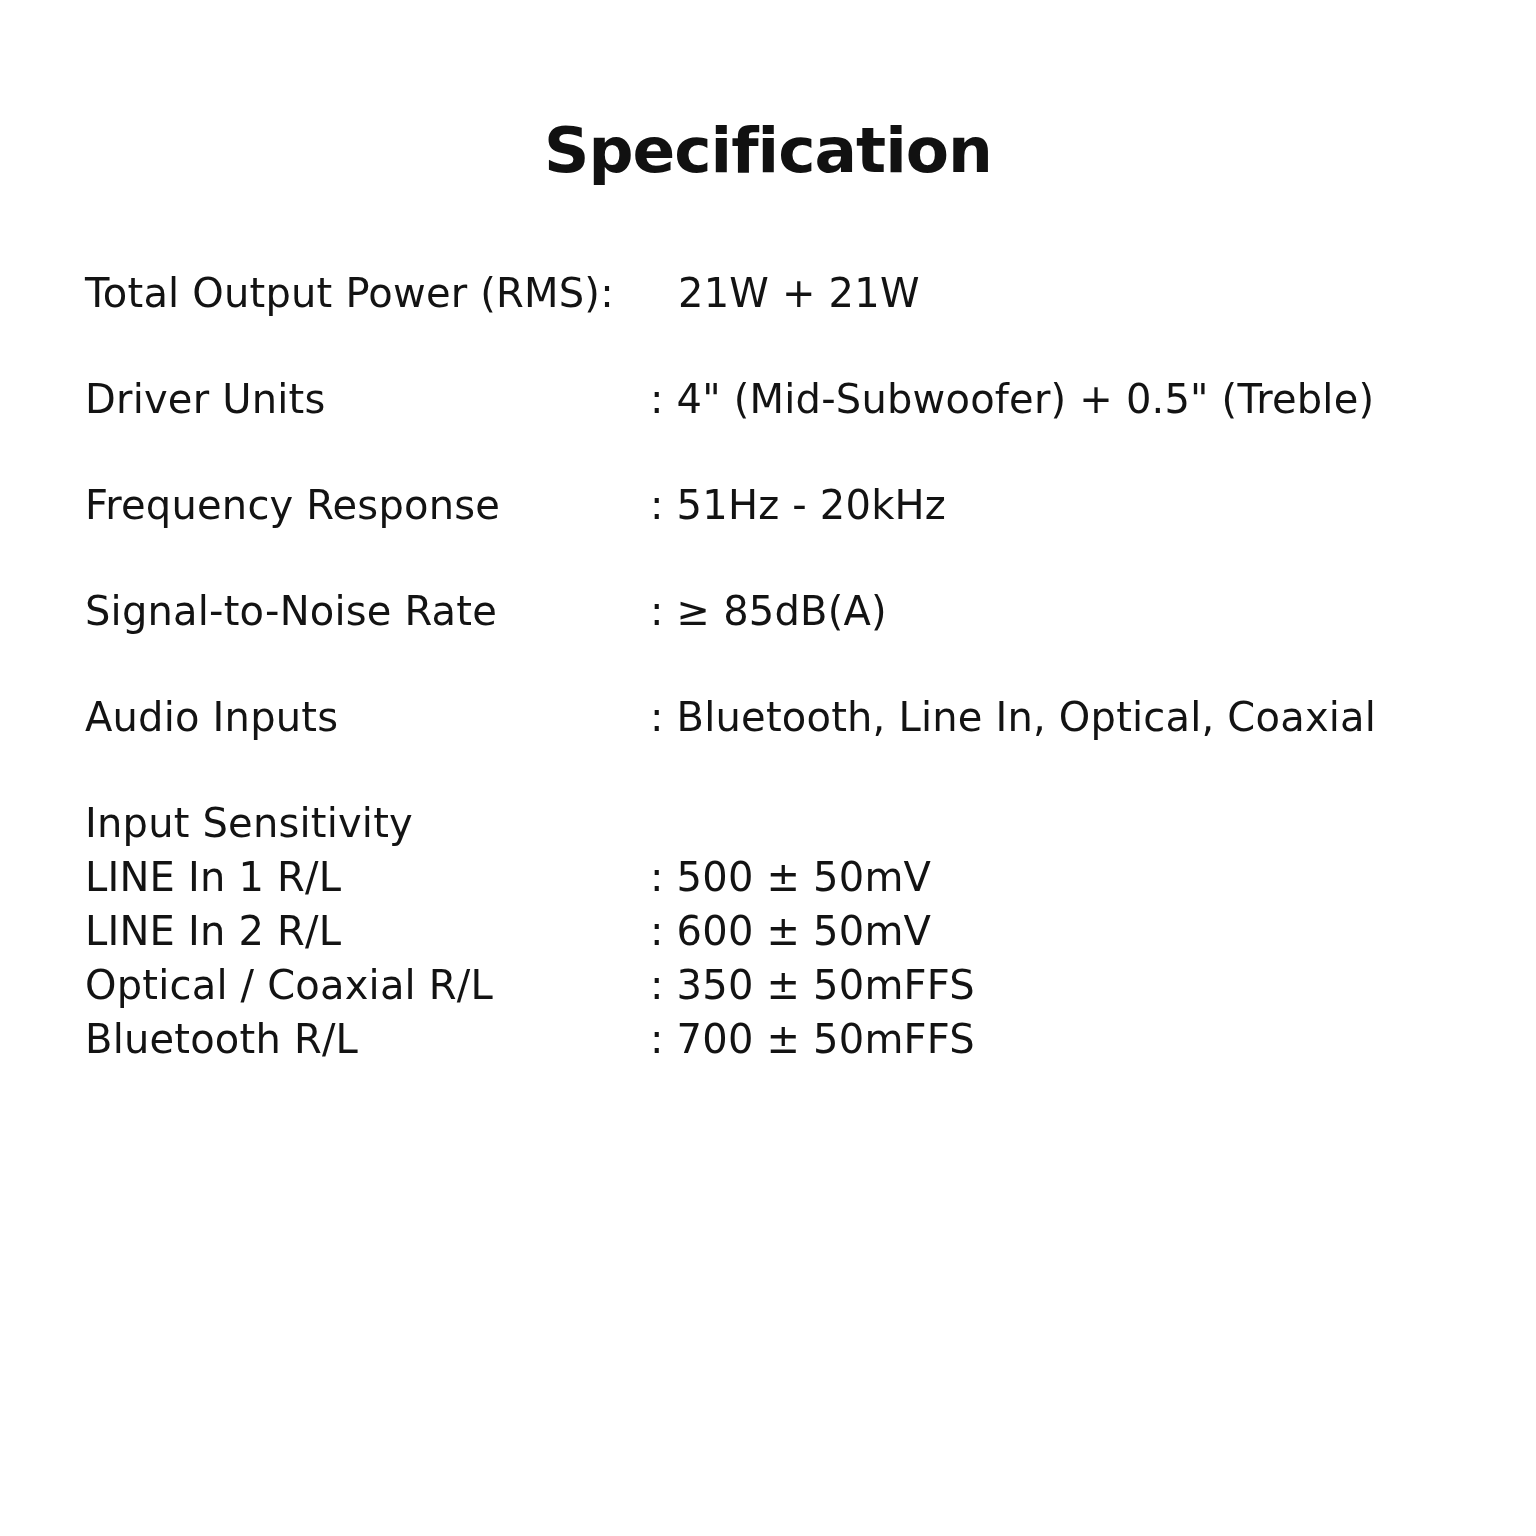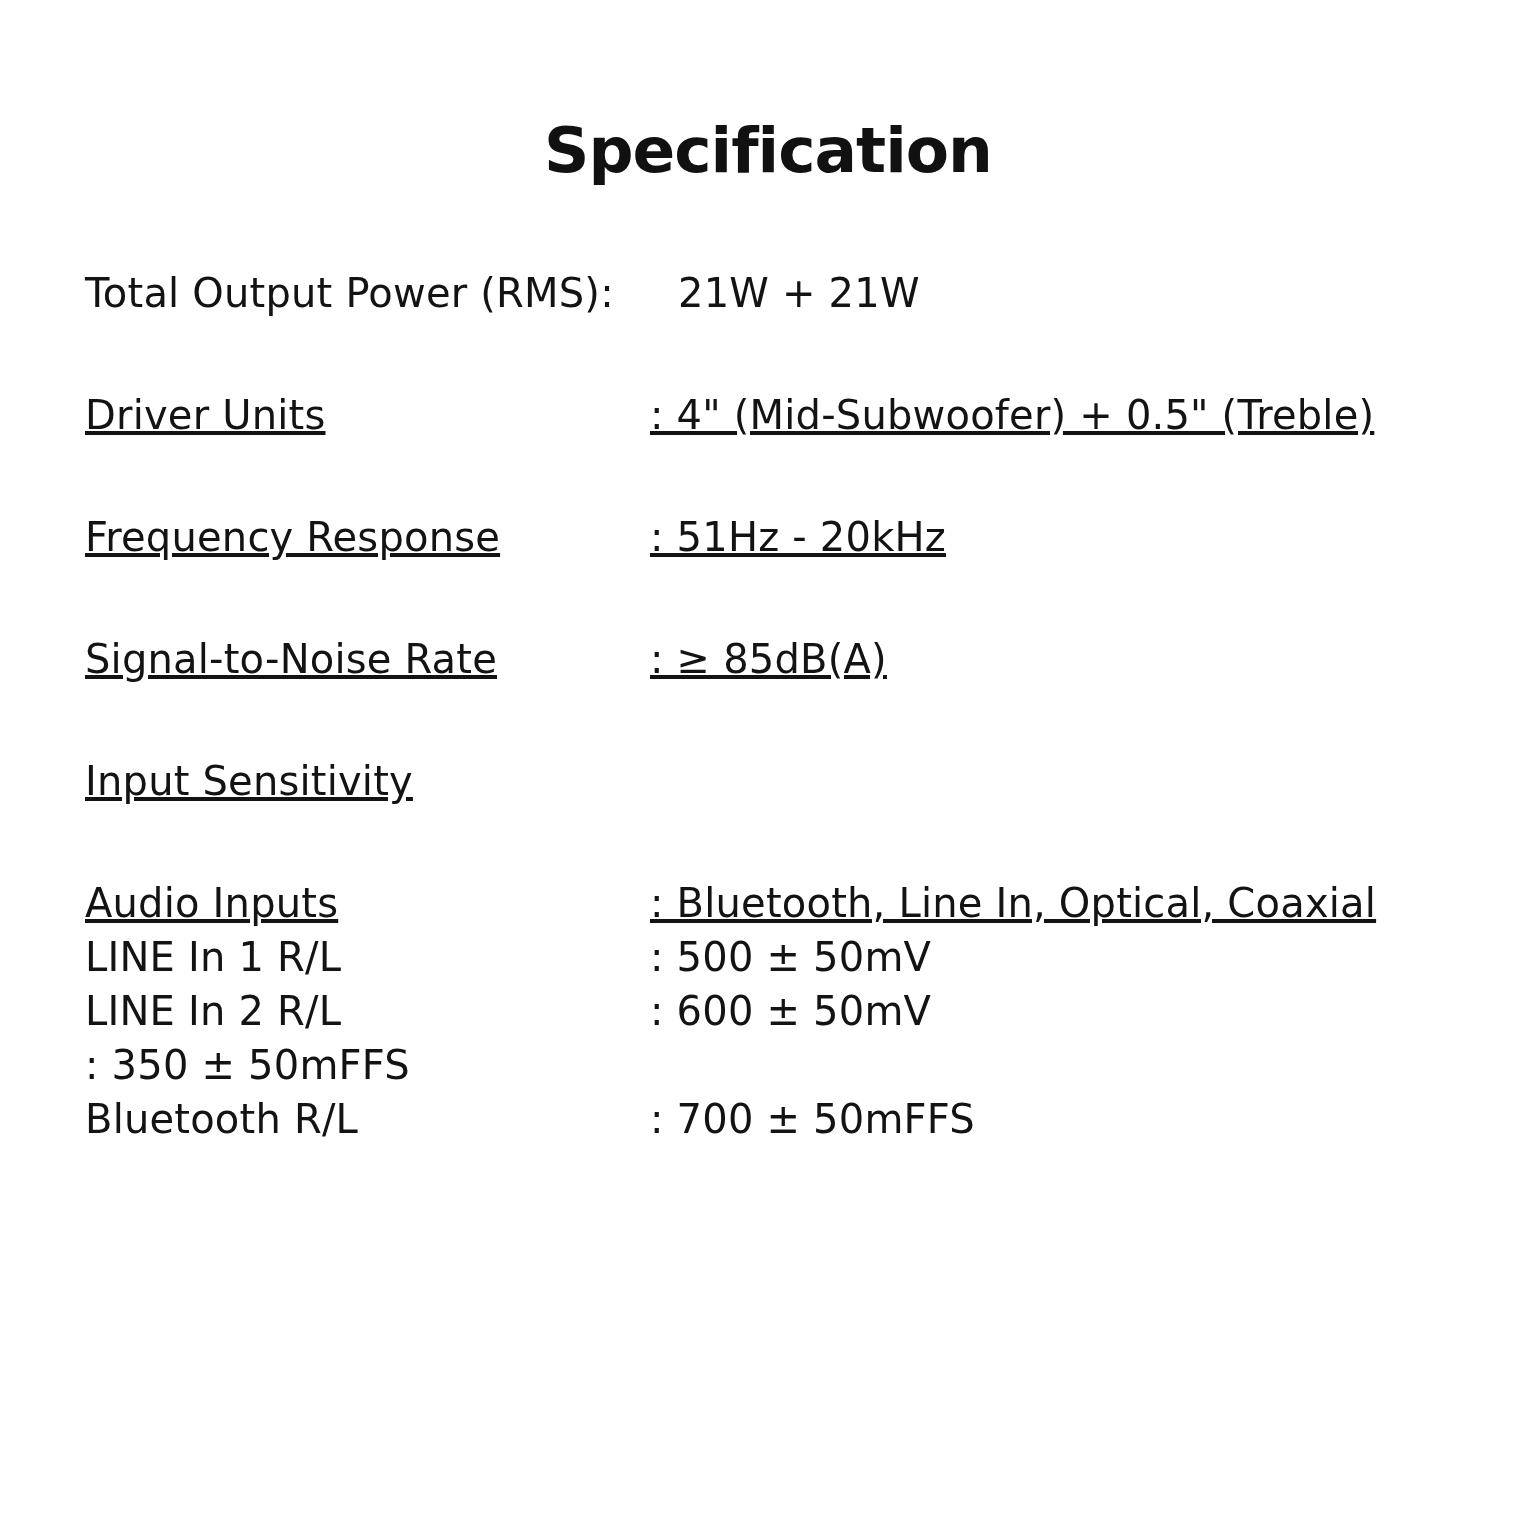--- a/index.html
+++ b/index.html
@@ -31,22 +31,21 @@
     margin-top: 82px;
   }
   .spec-row {
     display: flex;
     align-items: baseline;
     font-size: 40px;
     line-height: 54px;
     white-space: nowrap;
   }
   .spec-row.gap {
-    margin-top: 68px;
-    text-decoration: underline;
+    margin-top: 52px;
   }
   .spec-row .label {
     flex: none;
     width: 565px;
     letter-spacing: 0.2px;
   }
   .spec-row .value {
     flex: none;
     letter-spacing: 0.2px;
   }
@@ -78,40 +77,41 @@
       <span class="label">Frequency Response</span>
       <span class="value">: 51Hz - 20kHz</span>
     </div>
 
     <div class="spec-row gap">
       <span class="label">Signal-to-Noise Rate</span>
       <span class="value">: ≥ 85dB(A)</span>
     </div>
 
     <div class="spec-row gap">
-      <span class="label">Input Sensitivity</span>
-      <span class="value"></span>
+      <span class="label">Audio Inputs</span>
+      <span class="value">: Bluetooth, Line In, Optical, Coaxial</span>
     </div>
 
     <div class="spec-row gap">
-      <span class="label">Audio Inputs</span>
-      <span class="value">: Bluetooth, Line In, Optical, Coaxial</span>
+      <span class="label">Input Sensitivity</span>
+      <span class="value"></span>
     </div>
 
     <div class="spec-row">
       <span class="label">LINE In 1 R/L</span>
       <span class="value">: 500 ± 50mV</span>
     </div>
 
     <div class="spec-row">
       <span class="label">LINE In 2 R/L</span>
       <span class="value">: 600 ± 50mV</span>
     </div>
 
     <div class="spec-row">
+      <span class="label">Optical / Coaxial R/L</span>
       <span class="value">: 350 ± 50mFFS</span>
     </div>
 
     <div class="spec-row">
       <span class="label">Bluetooth R/L</span>
       <span class="value">: 700 ± 50mFFS</span>
     </div>
 
 
 

